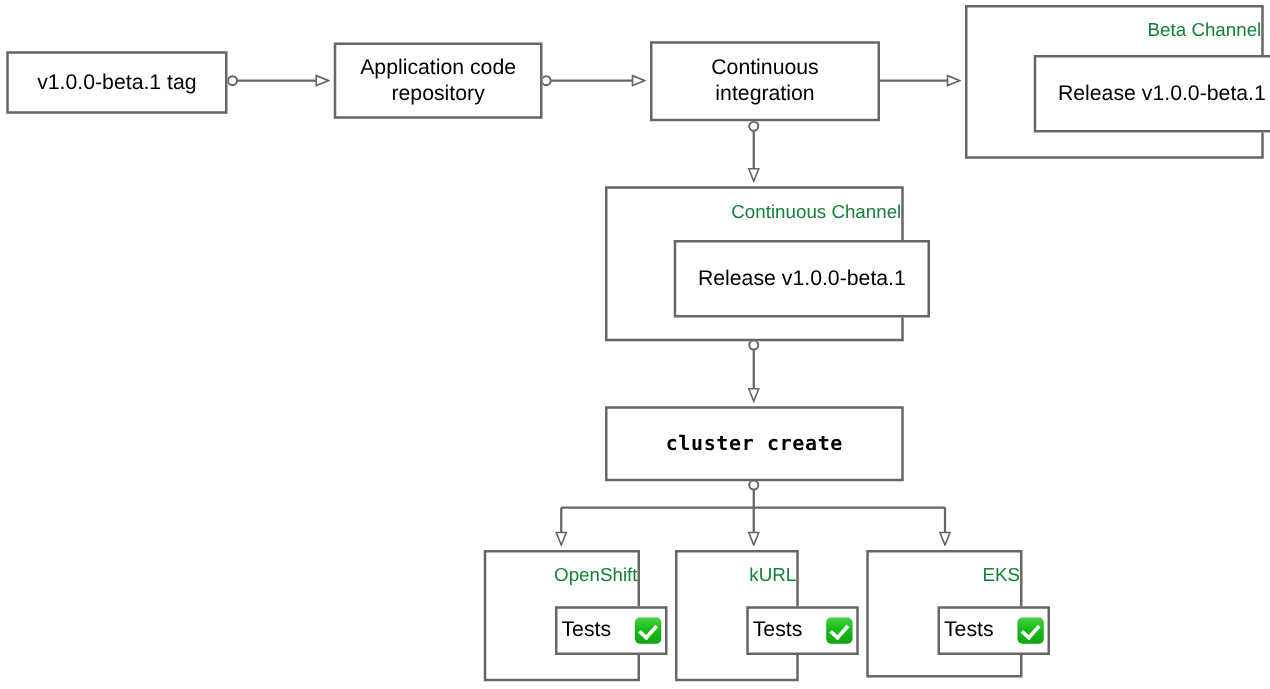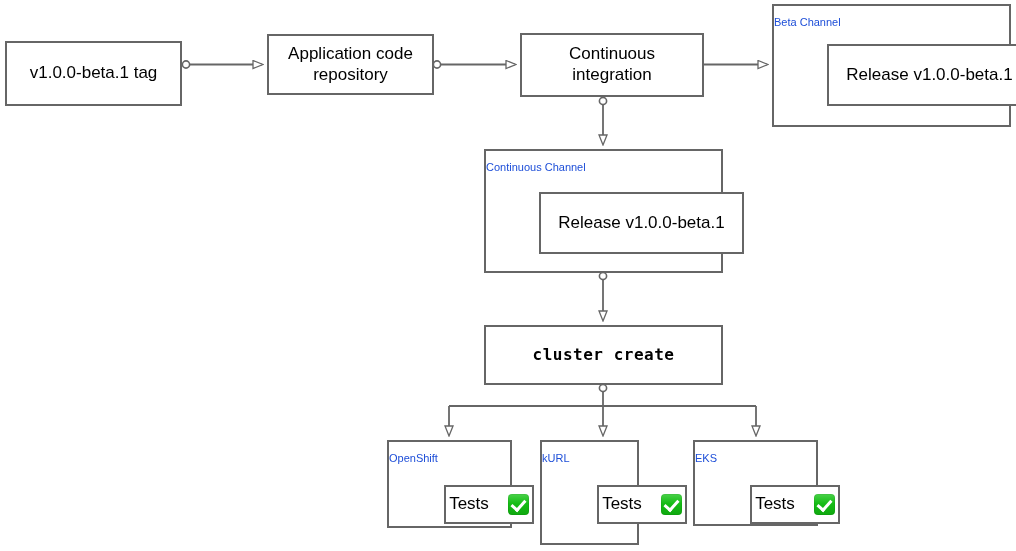--- a/index.html
+++ b/index.html
@@ -43,23 +43,23 @@
     z-index: 2;
   }
   .node.container-node {
     display: block;
     padding: 0;
   }
   .container-title {
     position: absolute;
     left: 0;
     right: 0;
-    text-align: left;
-    font-size: 11px;
-    color: #1d4ed8;
+    text-align: right;
+    font-size: 15px;
+    color: #15803d;
     line-height: 1.2;
   }
   .inner-box {
     position: absolute;
     box-sizing: border-box;
     background: #ffffff;
     border: 2px solid #666666;
     display: flex;
     align-items: center;
     justify-content: center;
@@ -148,21 +148,21 @@
       <line x1="449" y1="406" x2="756" y2="406" stroke="#666666" stroke-width="1.8"></line>
 
       <line x1="449" y1="406" x2="449" y2="435" stroke="#666666" stroke-width="1.8" marker-end="url(#arrowOpen)"></line>
 
       <line x1="603" y1="406" x2="603" y2="435" stroke="#666666" stroke-width="1.8" marker-end="url(#arrowOpen)"></line>
 
       <line x1="756" y1="406" x2="756" y2="435" stroke="#666666" stroke-width="1.8" marker-end="url(#arrowOpen)"></line>
     </g>
   </svg>
 
-  <div class="node" style="left:5px; top:41px; width:177px; height:65px;">
+  <div class="node" style="left:5px; top:41px; width:177px; height:50px;">
     <span>v1.0.0-beta.1 tag</span>
   </div>
 
   <div class="node" style="left:267px; top:34px; width:167px; height:61px; padding:0 16px;">
     <span>Application code repository</span>
   </div>
 
   <div class="node" style="left:520px; top:33px; width:184px; height:64px; padding:0 16px;">
     <span>Continuous integration</span>
   </div>
@@ -178,41 +178,41 @@
     <div class="container-title" style="top:10px;">Continuous Channel</div>
     <div class="inner-box" style="left:17px; top:41px; width:205px; height:62px;">
       <span>Release v1.0.0-beta.1</span>
     </div>
   </div>
 
   <div class="node mono-node" style="left:484px; top:325px; width:239px; height:60px;">
     <span>cluster create</span>
   </div>
 
-  <div class="node container-node" style="left:387px; top:440px; width:125px; height:88px;">
+  <div class="node container-node" style="left:387px; top:440px; width:125px; height:105px;">
     <div class="container-title" style="top:10px;">OpenShift</div>
     <div class="inner-box" style="left:19px; top:43px; width:90px; height:39px;">
       <span class="tests-row">
         <span>Tests</span>
         <span class="check-badge"></span>
       </span>
     </div>
   </div>
 
   <div class="node container-node" style="left:540px; top:440px; width:99px; height:105px;padding-left:27px;">
     <div class="container-title" style="top:10px;">kURL</div>
     <div class="inner-box" style="left:19px; top:43px; width:90px; height:39px;">
       <span class="tests-row">
         <span>Tests</span>
         <span class="check-badge"></span>
       </span>
     </div>
   </div>
 
-  <div class="node container-node" style="left:693px; top:440px; width:125px; height:86px;">
+  <div class="node container-node" style="left:693px; top:440px; width:125px; height:102px;">
     <div class="container-title" style="top:10px;">EKS</div>
     <div class="inner-box" style="left:19px; top:43px; width:90px; height:39px;">
       <span class="tests-row">
         <span>Tests</span>
         <span class="check-badge"></span>
       </span>
     </div>
   </div>
 
 </div>

